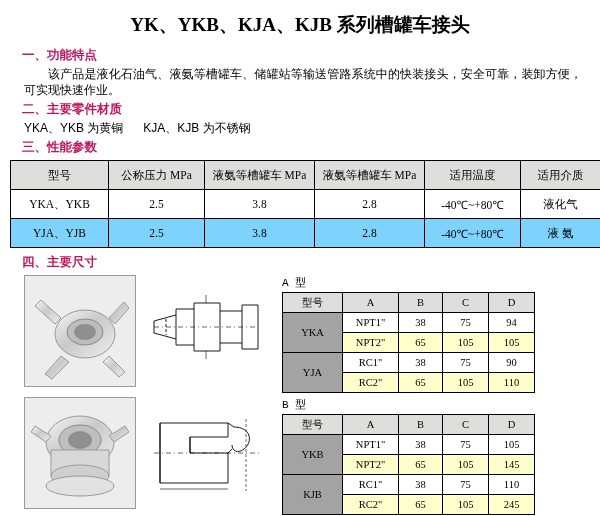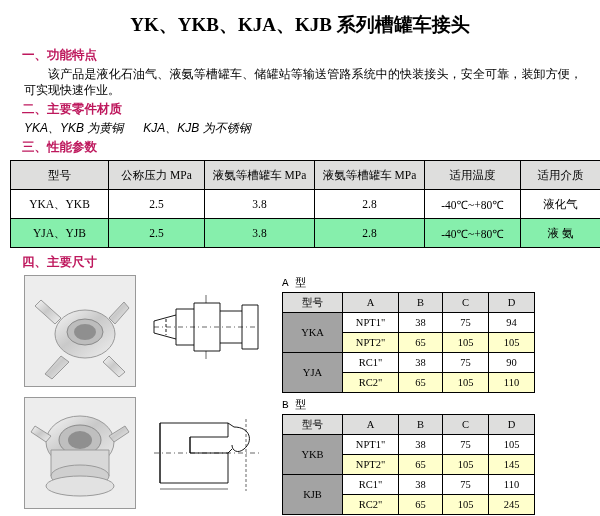--- a/index.html
+++ b/index.html
@@ -46,21 +46,20 @@
     text-align: justify;
   }
   .para-indent {
     text-indent: 24px;
   }
   .mat-line {
     font-size: 12px;
     margin: 0 0 0 14px;
     line-height: 16px;
     white-space: pre;
-    font-style: italic;
   }
 
   
   table {
     border-collapse: collapse;
     border-radius: 20px;
   }
   .perf-table {
     margin: 4px auto 0 auto;
     width: 564px;
@@ -74,21 +73,21 @@
     font-family: "Liberation Serif", serif;
   }
   .perf-table th {
     background: #dededd;
     font-weight: normal;
   }
   .perf-table tr.row-a td {
     background: #ffffff;
   }
   .perf-table tr.row-b td {
-    background: #86efac;
+    background: #7dd3fc;
   }
   .perf-table td.model {
     background: #dededd;
   }
 
   
   .dim-area {
     position: relative;
     margin-top: 4px;
   }

